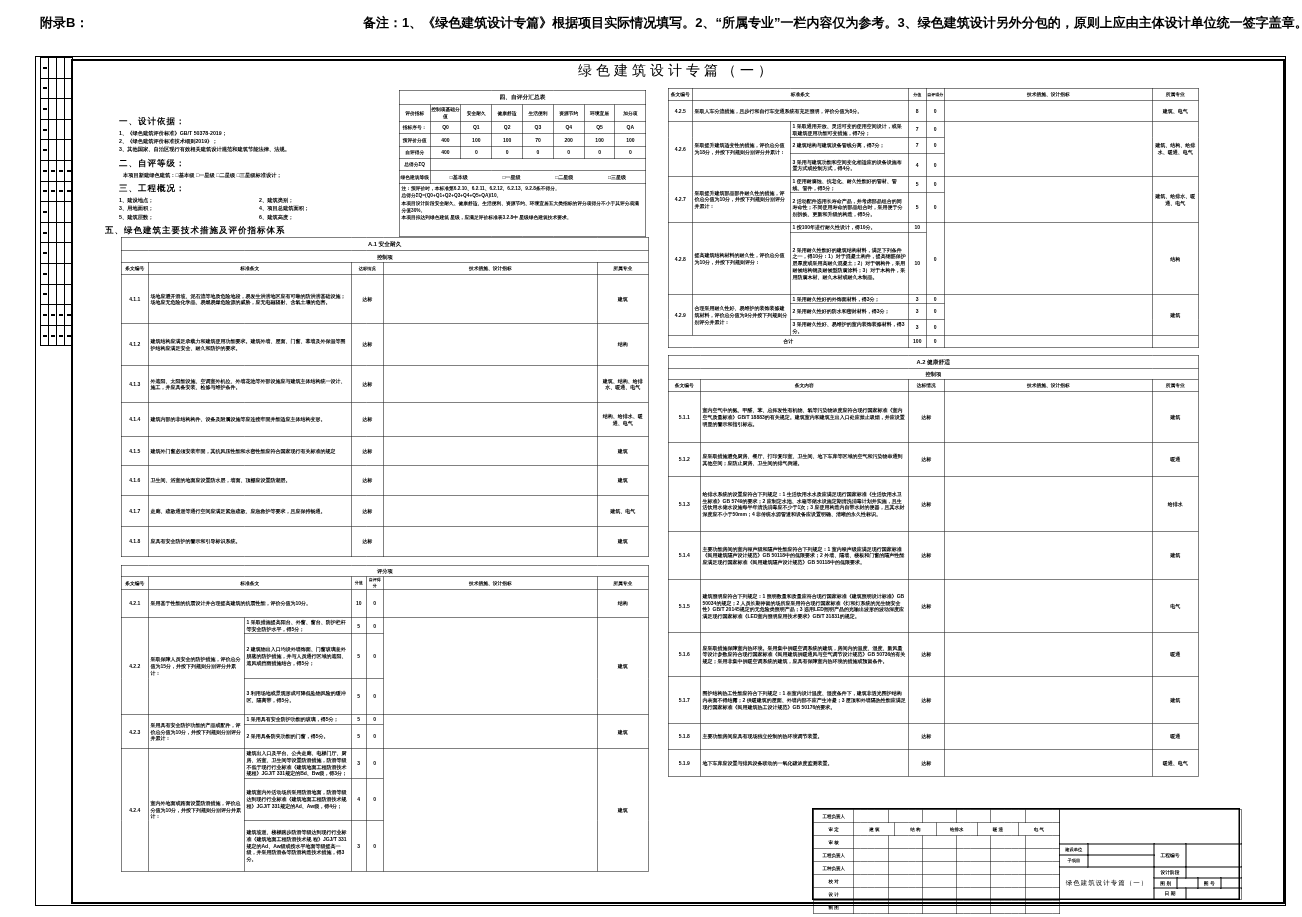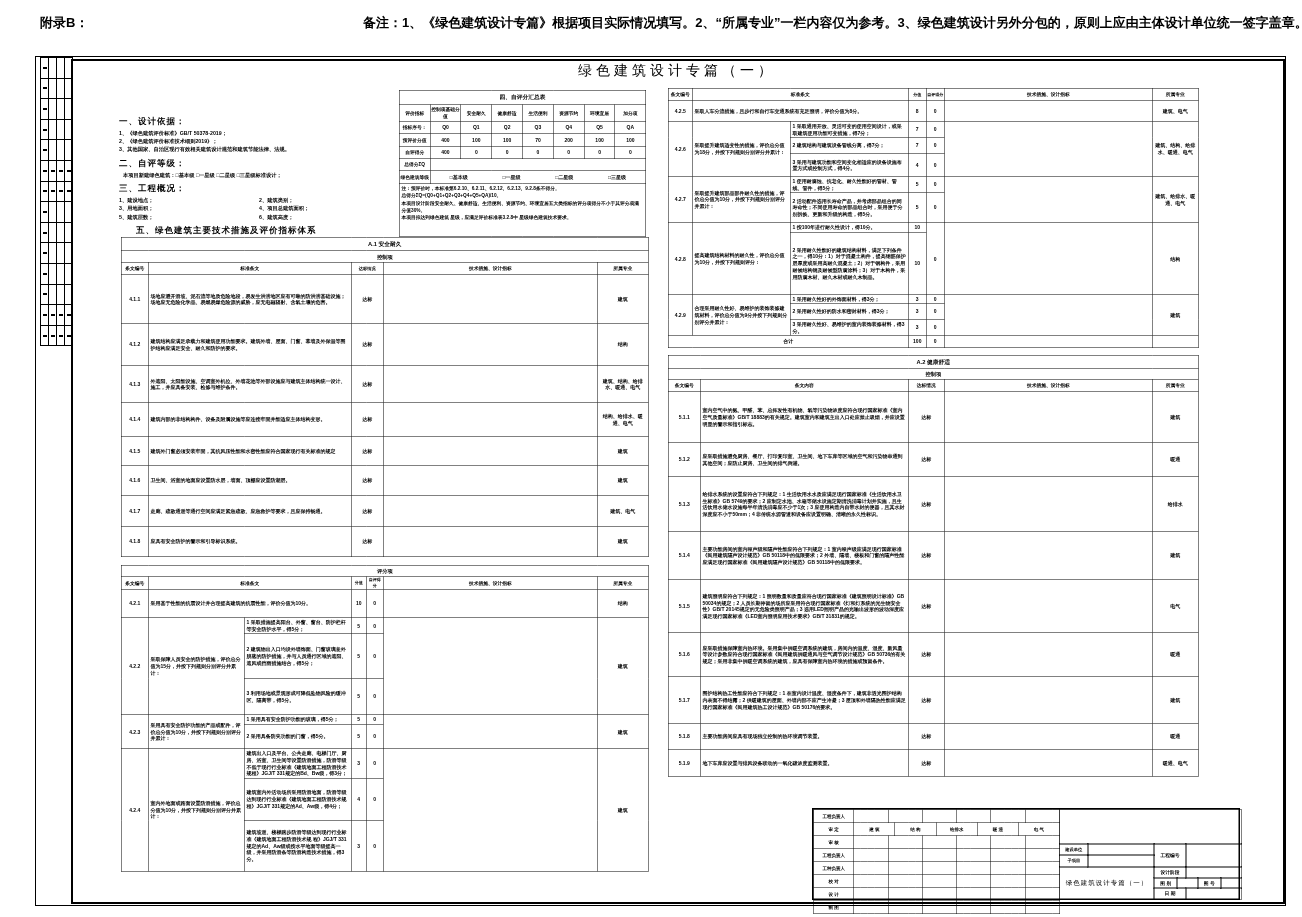--- a/index.html
+++ b/index.html
@@ -282,21 +282,21 @@
               <div>总得分ΣQ=(Q0+Q1+Q2+Q3+Q4+Q5+QA)/10。</div>
               <div>本项目设计阶段安全耐久、健康舒适、生活便利、资源节约、环境宜居五大类指标的评分项得分不小于其评分项满分值30%。</div>
               <div>本项目拟达到绿色建筑 星级，应满足评价标准表3.2.8中 星级绿色建筑技术要求。</div>
             </td>
           </tr>
         </tbody>
       </table>
   </div>
 </div>
 
-<div class="abs" style="left:136px;top:224px;width:300px;height:14px;">
+<div class="abs" style="left:105px;top:224px;width:300px;height:14px;">
   <div class="shrink" style="width:600px;">
     <div class="sec-h" style="margin:0;">五、绿色建筑主要技术措施及评价指标体系</div>
   </div>
 </div>
 
 <div class="abs" style="left:121px;top:237px;width:527px;">
   <div class="shrink" style="width:1054px;">
     <table style="width:1054px;">
       <colgroup>
           <col style="width:54px">

